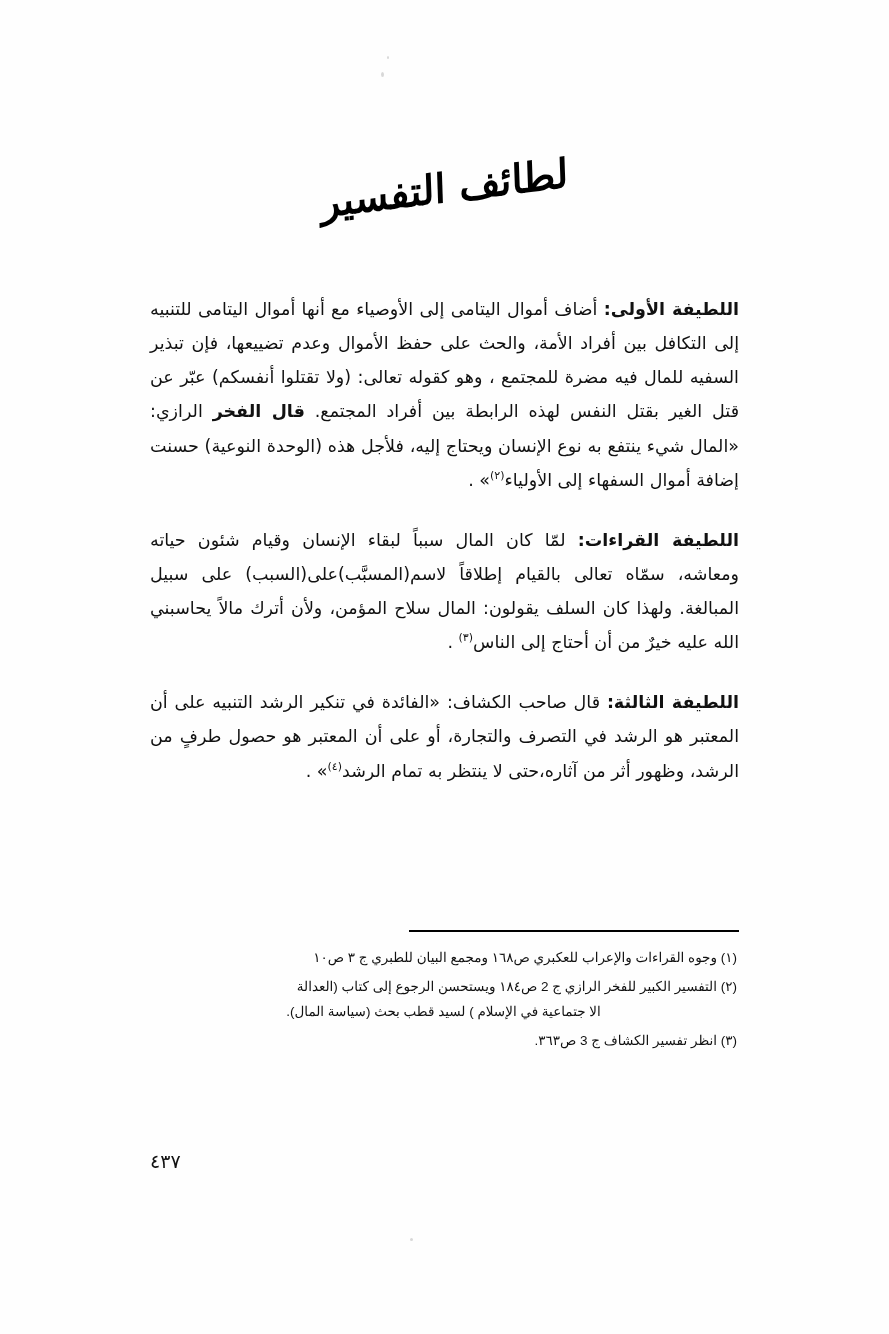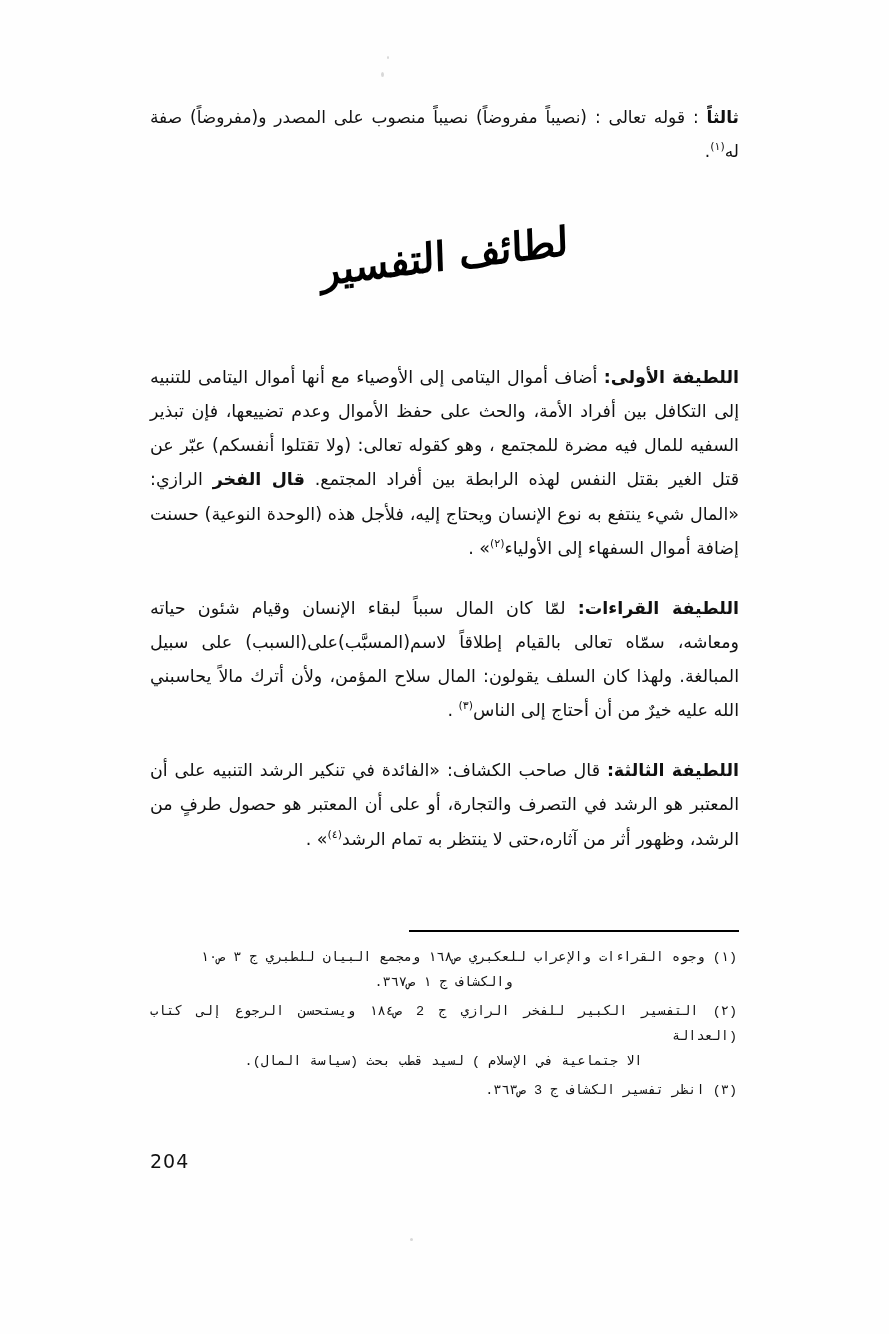--- a/index.html
+++ b/index.html
@@ -68,21 +68,21 @@
     left: 150px;
     top: 930px;
   }
   .fn-rule {
     width: 330px;
     height: 2px;
     background: #000;
     margin: 0 0 14px 0;
   }
   .fn {
-    font-family: Liberation Mono, monospace;
+    font-family: Liberation Sans, sans-serif;
     font-size: 13.5px;
     line-height: 1.85;
     color: #111;
     text-align: justify;
     margin: 0 0 4px 0;
     direction: rtl;
     padding-right: 2px;
   }
   .fn .marker {
     display: inline;
@@ -110,40 +110,39 @@
 <body>
 
 <div class="page">
 
   <div class="speck" style="top:72px; right:505px; width:3px; height:5px;"></div>
   <div class="speck" style="top:56px; right:500px; width:2px; height:3px;"></div>
   <div class="speck" style="top:1238px; right:476px; width:3px; height:3px;"></div>
 
   <div class="content">
 
-    <p class="para first"><b>ثالثاً</b><span> : قوله تعالى : (نصيباً مفروضاً) نصيباً منصوب على المصدر و(مفروضاً) صفة له</span><span class="sup">(١)</span><span>.</span></p>
 
     <div class="heading-wrap">
       <span class="calligraphy">لطائف التفسير</span>
     </div>
 
     <p class="para"><b>اللطيفة الأولى:</b><span> أضاف أموال اليتامى إلى الأوصياء مع أنها أموال اليتامى للتنبيه إلى التكافل بين أفراد الأمة، والحث على حفظ الأموال وعدم تضييعها، فإن تبذير السفيه للمال فيه مضرة للمجتمع ، وهو كقوله تعالى: (ولا تقتلوا أنفسكم) عبّر عن قتل الغير بقتل النفس لهذه الرابطة بين أفراد المجتمع.</span> <b>قال الفخر</b><span> الرازي:</span><span> «المال شيء ينتفع به نوع الإنسان ويحتاج إليه، فلأجل هذه (الوحدة النوعية) حسنت إضافة أموال السفهاء إلى الأولياء</span><span class="sup">(٢)</span><span>» .</span></p>
 
     <p class="para"><b>اللطيفة القراءات:</b><span> لمّا كان المال سبباً لبقاء الإنسان وقيام شئون حياته ومعاشه، سمّاه تعالى بالقيام إطلاقاً لاسم(المسبَّب)على(السبب) على سبيل المبالغة. ولهذا كان السلف يقولون: المال سلاح المؤمن، ولأن أترك مالاً يحاسبني الله عليه خيرٌ من أن أحتاج إلى الناس</span><span class="sup">(٣)</span><span> .</span></p>
 
     <p class="para"><b>اللطيفة الثالثة:</b><span> قال صاحب الكشاف: «الفائدة في تنكير الرشد التنبيه على أن المعتبر هو الرشد في التصرف والتجارة، أو على أن المعتبر هو حصول طرفٍ من الرشد، وظهور أثر من آثاره،حتى لا ينتظر به تمام الرشد</span><span class="sup">(٤)</span><span>» .</span></p>
 
   </div>
 
   <div class="footnotes">
     <div class="fn-rule"></div>
 
-    <p class="fn"><span class="marker">(١)</span><span> وجوه القراءات والإعراب للعكبري ص١٦٨ ومجمع البيان للطبري ج ٣ ص١٠</span><span class="fn-indent">والكشاف ج ١ ص٣٦٧.</span></p>
+    <p class="fn"><span class="marker">(١)</span><span> وجوه القراءات والإعراب للعكبري ص١٦٨ ومجمع البيان للطبري ج ٣ ص١٠</span></p>
 
     <p class="fn"><span class="marker">(٢)</span><span> التفسير الكبير للفخر الرازي ج 2 ص١٨٤ ويستحسن الرجوع إلى كتاب (العدالة</span><span class="fn-indent">الا جتماعية في الإسلام ) لسيد قطب بحث (سياسة المال).</span></p>
 
     <p class="fn"><span class="marker">(٣)</span><span> انظر تفسير الكشاف ج 3 ص٣٦٣.</span></p>
 
   </div>
 
-  <div class="page-number">204</div>
+  <div class="page-number">٤٣٧</div>
 
 </div>
 
 </body></html>

